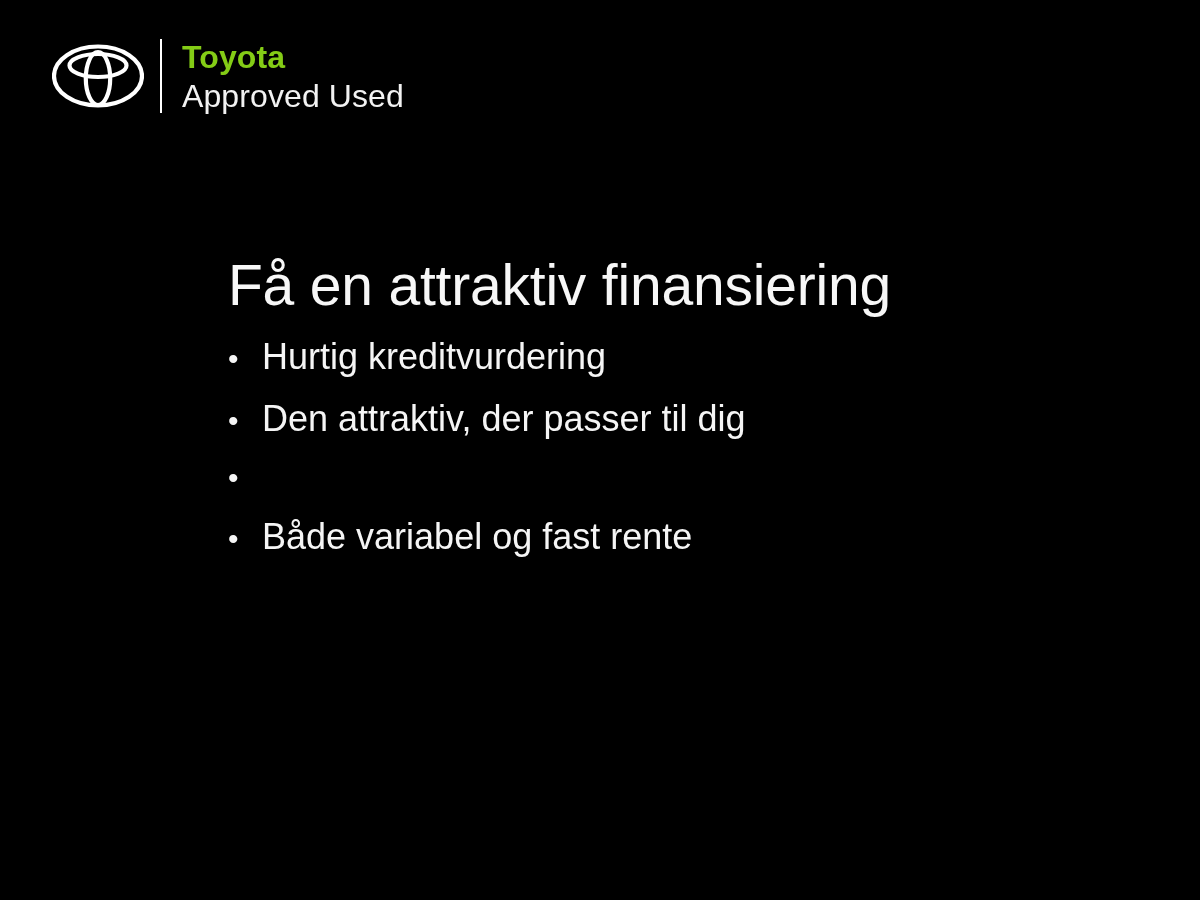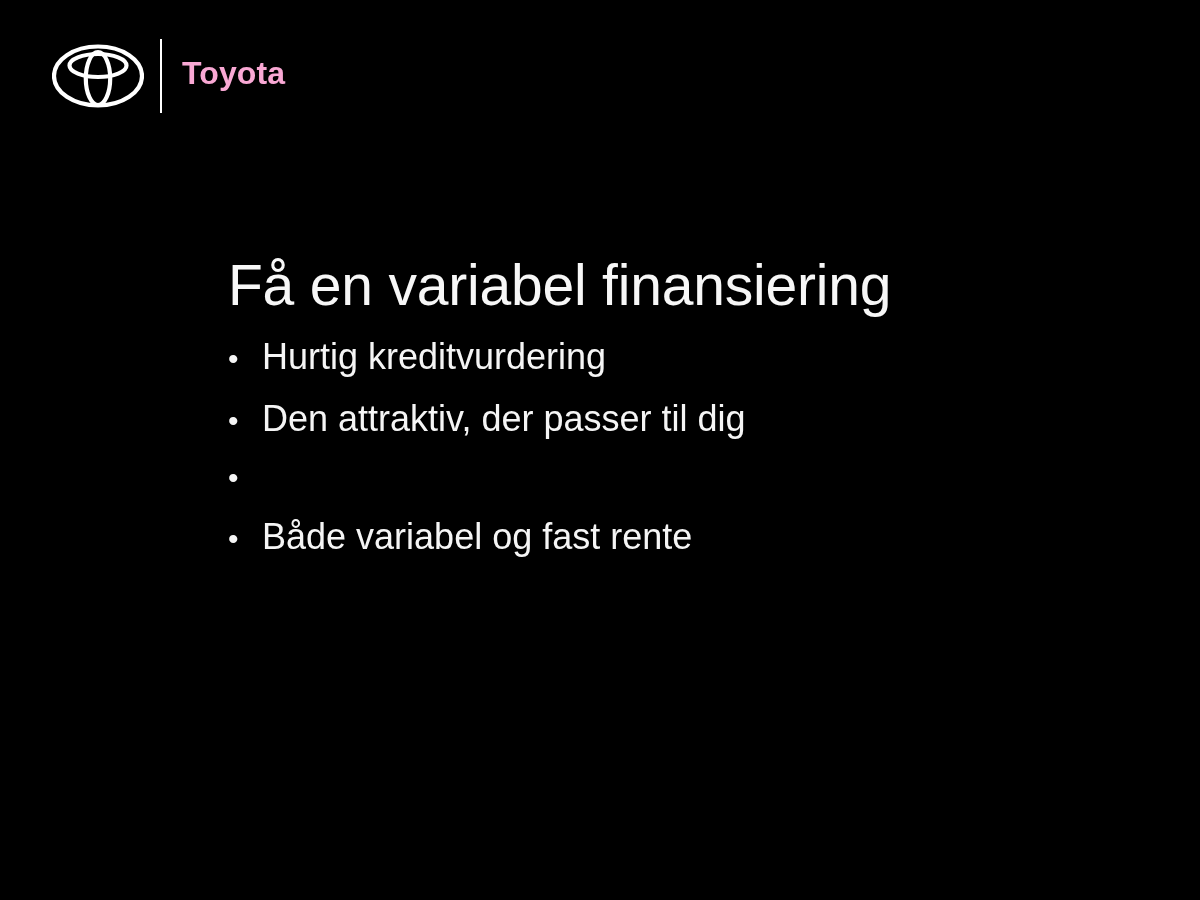--- a/index.html
+++ b/index.html
@@ -43,21 +43,21 @@
     margin-right: 20px;
     flex: 0 0 auto;
   }
   .brand-words {
     display: flex;
     flex-direction: column;
     justify-content: center;
     line-height: 1.0;
   }
   .brand-line1 {
-    color: #f9a8d4;
+    color: #84cc16;
     font-size: 32px;
     font-weight: 700;
     letter-spacing: 0.1px;
     margin-bottom: 7px;
   }
   .brand-line2 {
     color: #f2f2f2;
     font-size: 32px;
     font-weight: 400;
     letter-spacing: 0.1px;
@@ -135,26 +135,27 @@
         <ellipse cx="46" cy="34.5" rx="12.2" ry="26.5" fill="none" stroke="#ffffff" stroke-width="4.2"></ellipse>
 
         <ellipse cx="46" cy="21.5" rx="28.5" ry="11.5" fill="none" stroke="#ffffff" stroke-width="4.2"></ellipse>
       </svg>
     </span>
 
     <span class="brand-divider"></span>
 
     <span class="brand-words">
       <span class="brand-line1">Toyota</span>
+      <span class="brand-line2">Approved Used</span>
     </span>
   </div>
 
   <div class="content">
 
-    <h1 class="headline">Få en variabel finansiering</h1>
+    <h1 class="headline">Få en attraktiv finansiering</h1>
 
     <ul class="benefit-list">
 
       <li class="benefit-item">
         <span class="benefit-bullet">•</span>
         <span class="benefit-text">Hurtig kreditvurdering</span>
       </li>
 
       <li class="benefit-item">
         <span class="benefit-bullet">•</span>

